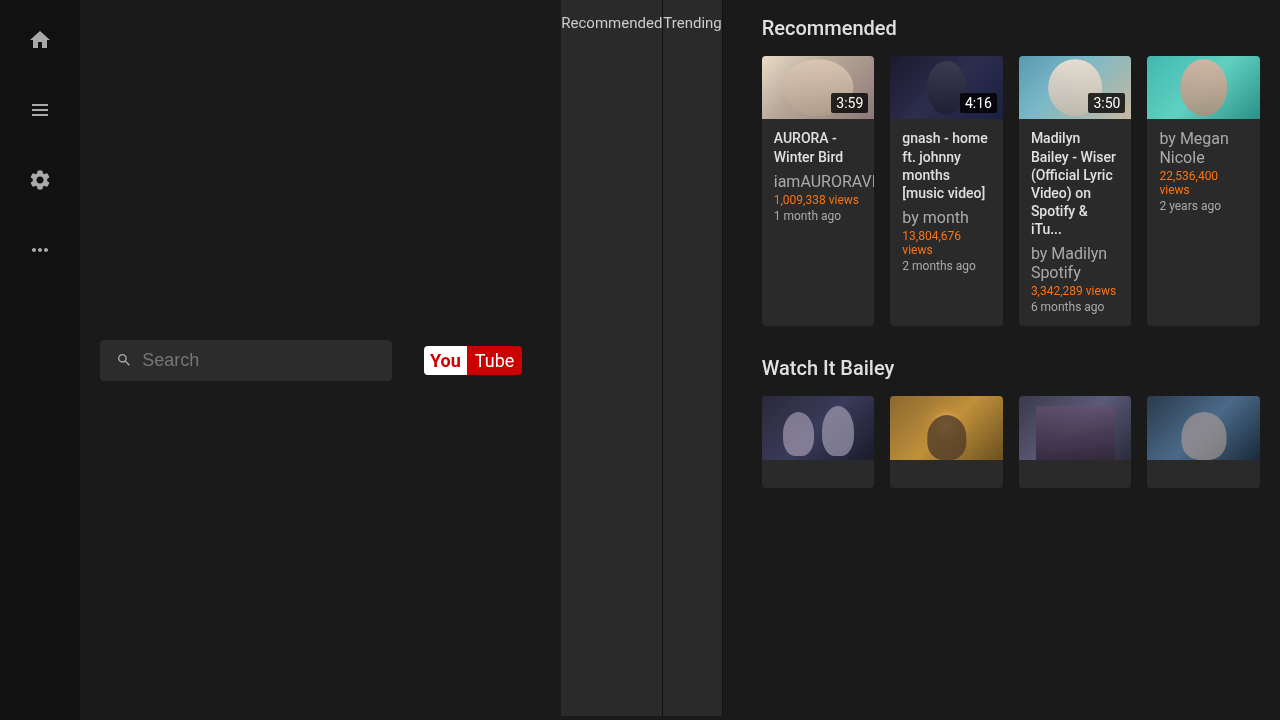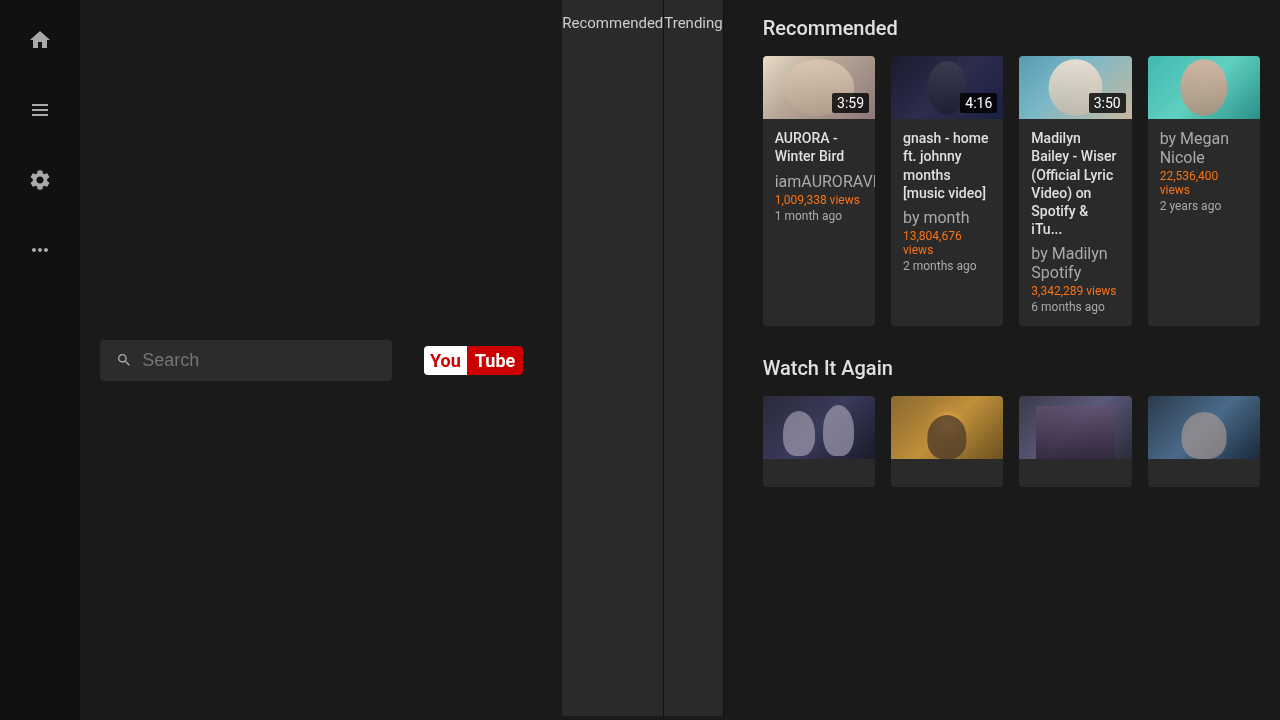--- a/index.html
+++ b/index.html
@@ -86,21 +86,21 @@
       color: #cc0000;
       font-weight: bold;
       font-size: 18px;
       padding: 4px 6px;
       border-radius: 4px 0 0 4px;
     }
 
     .yt-tube {
       background-color: #cc0000;
       color: #fff;
-      font-weight: bold;
+      font-weight: normal;
       font-size: 18px;
       padding: 4px 8px;
       border-radius: 0 4px 4px 0;
     }
 
     
     .nav-tabs {
       display: flex;
       padding: 0 0;
       background-color: #1a1a1a;
@@ -435,21 +435,21 @@
         </div>
         <div class="video-info">
           <div class="video-channel">by Megan Nicole</div>
           <div class="video-views">22,536,400 views</div>
           <div class="video-age">2 years ago</div>
         </div>
       </div>
 
     </div>
 
-    <div class="section-title">Watch It Again</div>
+    <div class="section-title">Watch It Bailey</div>
 
     <div class="video-grid">
 
       <div class="video-card">
         <div class="thumbnail-container">
           <div class="thumbnail-bg thumb-watch1">
             <div style="position:absolute;top:0;left:0;right:0;bottom:0;display:flex;align-items:center;justify-content:center;gap:8px;">
               <div style="width:28%;height:70%;background:rgba(180,170,190,0.6);border-radius:50% 50% 40% 40%;margin-top:10%"></div>
               <div style="width:28%;height:80%;background:rgba(160,155,175,0.7);border-radius:50% 50% 40% 40%;margin-top:5%"></div>
             </div>

